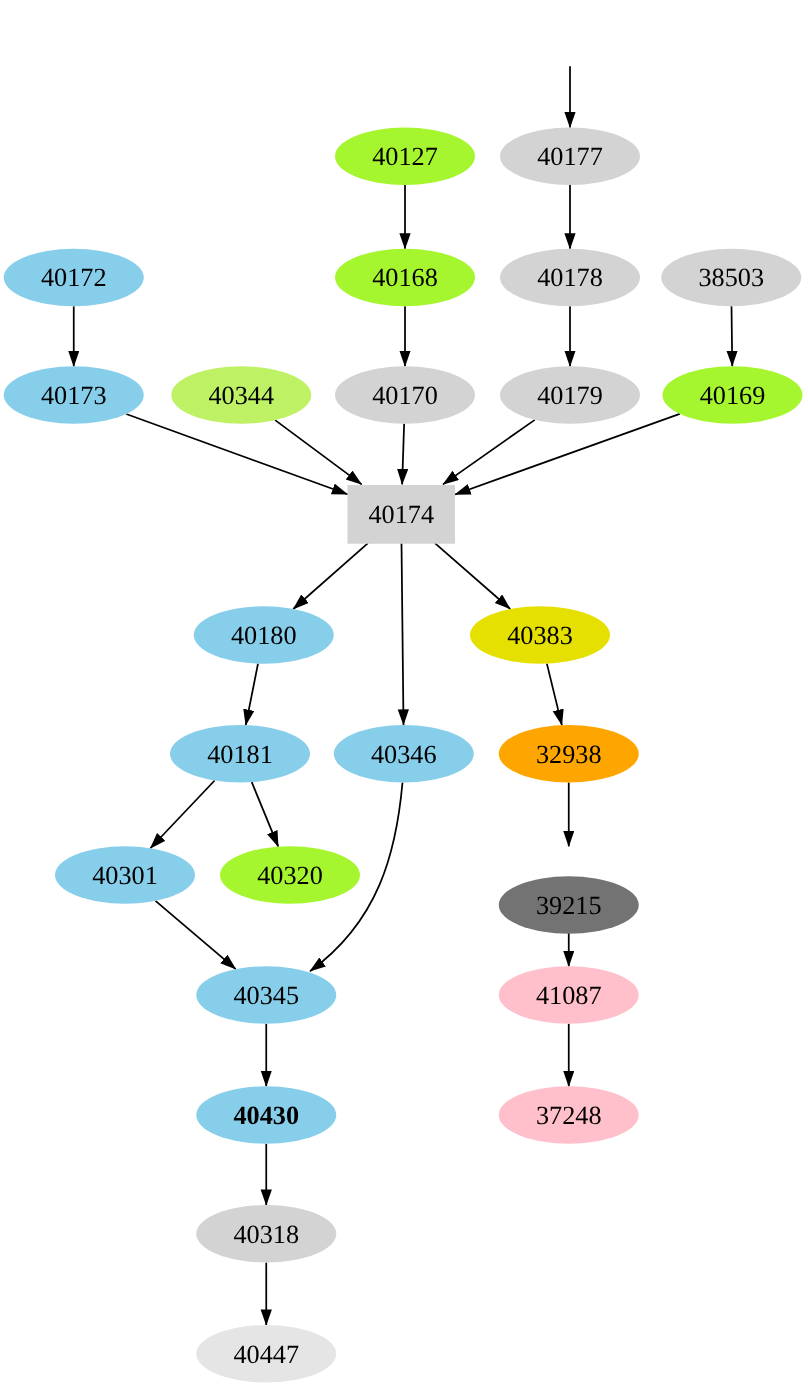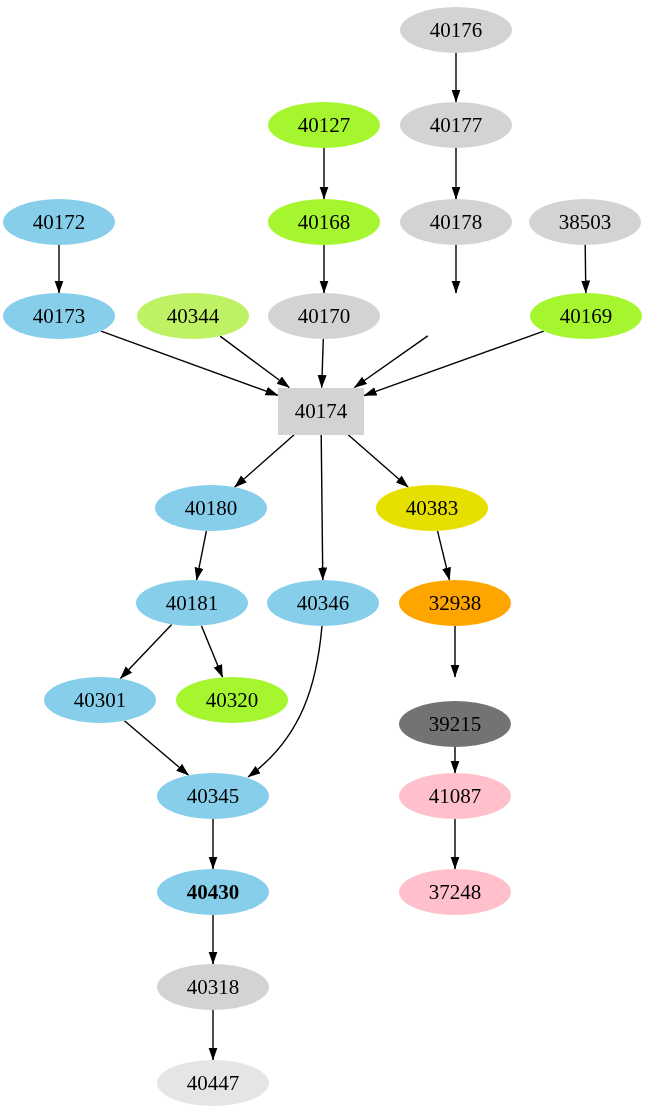--- a/index.html
+++ b/index.html
@@ -70,23 +70,20 @@
       <line x1="455.0" y1="626.0" x2="455.0" y2="677.0" stroke="#000000" stroke-width="1.4" marker-end="url(#arrowhead)"></line>
       <line x1="124.4" y1="720.7" x2="188.6" y2="775.3" stroke="#000000" stroke-width="1.4" marker-end="url(#arrowhead)"></line>
       <path d="M322,626 C317,682 303,737 248,777" fill="none" stroke="#000000" stroke-width="1.4" marker-end="url(#arrowhead)"></path>
       <line x1="455.0" y1="723.0" x2="455.0" y2="773.0" stroke="#000000" stroke-width="1.4" marker-end="url(#arrowhead)"></line>
       <line x1="213.0" y1="819.0" x2="213.0" y2="869.0" stroke="#000000" stroke-width="1.4" marker-end="url(#arrowhead)"></line>
       <line x1="455.0" y1="819.0" x2="455.0" y2="869.0" stroke="#000000" stroke-width="1.4" marker-end="url(#arrowhead)"></line>
       <line x1="213.0" y1="915.0" x2="213.0" y2="964.0" stroke="#000000" stroke-width="1.4" marker-end="url(#arrowhead)"></line>
       <line x1="213.0" y1="1010.0" x2="213.0" y2="1060.0" stroke="#000000" stroke-width="1.4" marker-end="url(#arrowhead)"></line>
     </svg>
   <div id="node-layer">
-      <div class="node ellipse" style="left: 400px; top: 7px; width: 112px; height: 46px; background: rgb(211, 211, 211);">
-        <span>40176</span>
-      </div>
       <div class="node ellipse" style="left: 268px; top: 102px; width: 112px; height: 46px; background: rgb(165, 246, 46);">
         <span>40127</span>
       </div>
       <div class="node ellipse" style="left: 400px; top: 102px; width: 112px; height: 46px; background: rgb(211, 211, 211);">
         <span>40177</span>
       </div>
       <div class="node ellipse" style="left: 3px; top: 199px; width: 112px; height: 46px; background: rgb(135, 206, 235);">
         <span>40172</span>
       </div>
       <div class="node ellipse" style="left: 268px; top: 199px; width: 112px; height: 46px; background: rgb(165, 246, 46);">
@@ -99,20 +96,23 @@
         <span>38503</span>
       </div>
       <div class="node ellipse" style="left: 3px; top: 293px; width: 112px; height: 46px; background: rgb(135, 206, 235);">
         <span>40173</span>
       </div>
       <div class="node ellipse" style="left: 137px; top: 293px; width: 112px; height: 46px; background: #bef264;">
         <span>40344</span>
       </div>
       <div class="node ellipse" style="left: 268px; top: 293px; width: 112px; height: 46px; background: rgb(211, 211, 211);">
         <span>40170</span>
+      </div>
+      <div class="node ellipse" style="left: 400px; top: 293px; width: 112px; height: 46px; background: rgb(211, 211, 211);">
+        <span>40179</span>
       </div>
       <div class="node ellipse" style="left: 530px; top: 293px; width: 112px; height: 46px; background: rgb(165, 246, 46);">
         <span>40169</span>
       </div>
       <div class="node box" style="left: 278px; top: 387.5px; width: 86px; height: 47px; background: rgb(211, 211, 211);">
         <span>40174</span>
       </div>
       <div class="node ellipse" style="left: 155px; top: 485px; width: 112px; height: 46px; background: rgb(135, 206, 235);">
         <span>40180</span>
       </div>

